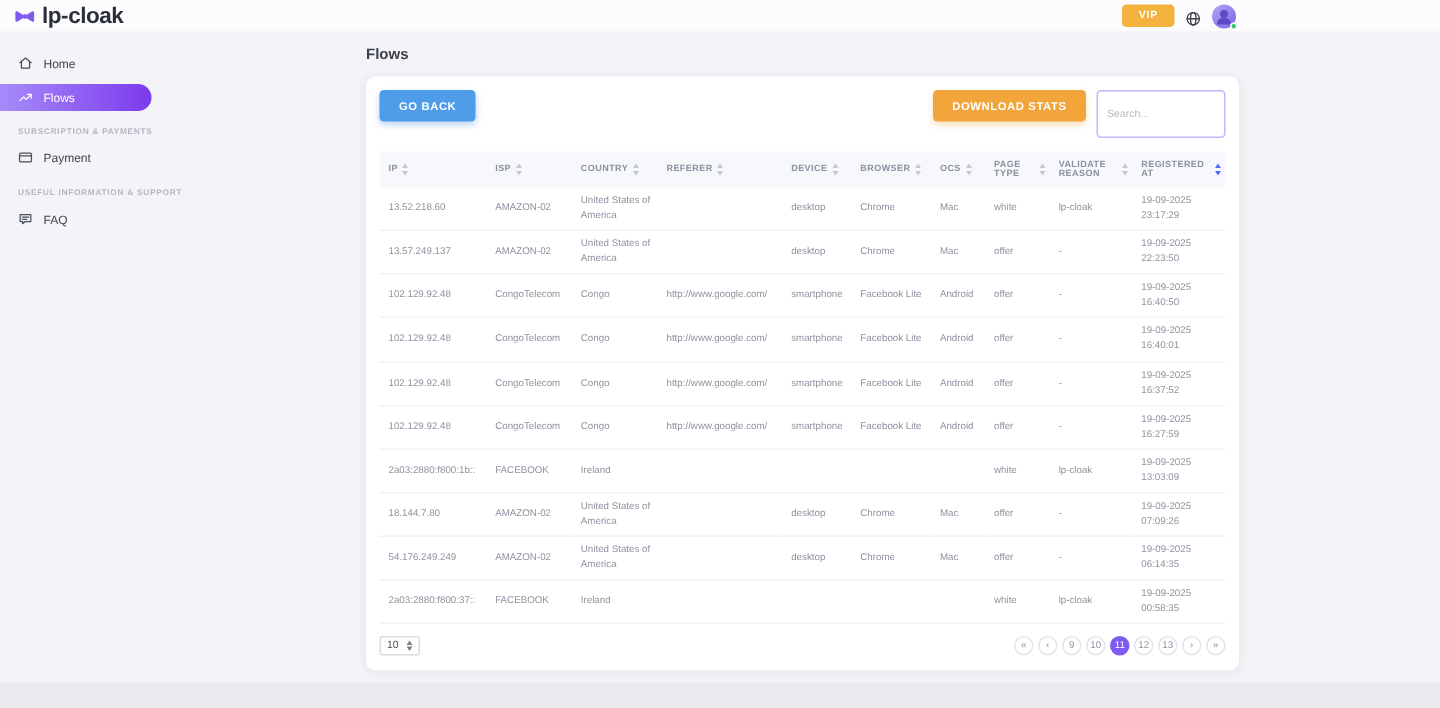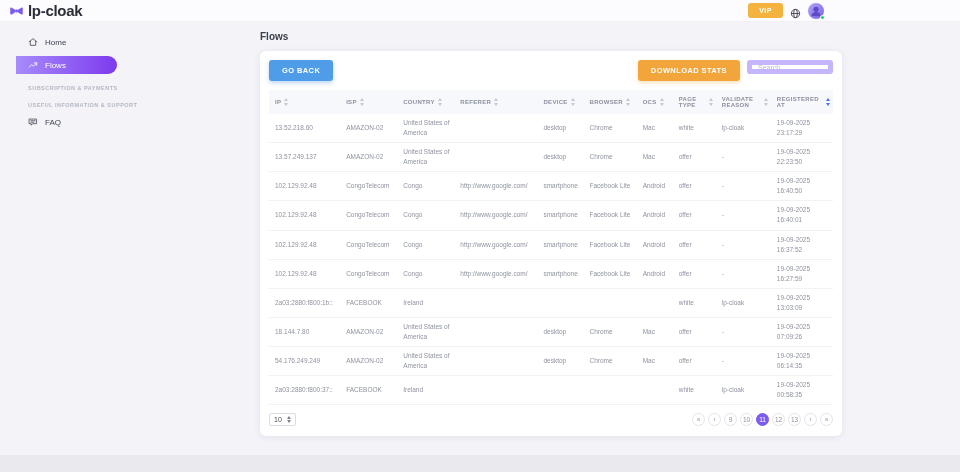--- a/index.html
+++ b/index.html
@@ -18,21 +18,21 @@
     font-size:7px; font-weight:700; letter-spacing:.5px; padding:4px 11px; cursor:pointer; }
   .globe { width:11px; height:11px; color:#3e414b; }
   .globe svg { width:11px; height:11px; stroke:currentColor; fill:none; stroke-width:2; }
   .avatar { width:16px; height:16px; border-radius:50%;
     background:linear-gradient(135deg,#b3a4f7,#7d63e8); position:relative; }
   .avatar svg { position:absolute; inset:1px; }
   .online-dot { position:absolute; right:-1px; bottom:-1px; width:5px; height:5px;
     border-radius:50%; background:var(--online-green,#31c76a); border:1px solid #fff; }
 
   
-  .layout { display:flex; height:433px;margin-left:16px; }
+  .layout { display:flex; height:433px; }
   .sidebar { width:230px; padding-top:8px; flex:none; }
   .nav-item { height:20px; display:flex; align-items:center; gap:7px;
     padding-left:12px; font-size:8px; color:#3f4450; margin:2px 0; cursor:pointer; }
   .nav-item .ico { width:10px; height:10px; color:#4b4f5a; flex:none; display:flex; }
   .nav-item .ico svg { width:10px; height:10px; stroke:currentColor; fill:none;
     stroke-width:2; stroke-linecap:round; stroke-linejoin:round; }
   .nav-item.active { width:101px; height:18px; border-radius:0 9px 9px 0; color:#fff;
     background:linear-gradient(90deg,var(--accent-grad-start,#a78bfa),var(--accent-grad-end,#7c3aed));
     margin:4px 0; }
   .nav-item.active .ico { color:#fff; }
@@ -45,21 +45,21 @@
   .main { flex:1; padding:9px 0 0 14px; }
   .page-title { font-size:10px; font-weight:700; color:#3b3f4a; margin-bottom:9px; }
   .card { width:582px; background:#fff; border-radius:6px;
     box-shadow:0 1px 7px rgba(40,44,63,.09); }
   .card-toolbar { display:flex; align-items:flex-start; padding:9px; gap:7px; }
   .btn { border:none; border-radius:3px; color:#fff; font-size:7.5px; font-weight:700;
     letter-spacing:.4px; padding:6px 13px; cursor:pointer; }
   .go-back { background:var(--blue,#4f9ce9); box-shadow:0 2px 4px rgba(79,156,233,.4); }
   .spacer { flex:1; }
   .download { background:var(--orange,#f1a53b); box-shadow:0 2px 4px rgba(241,165,59,.35); }
-  .search { width:86px; height:14px; border:5px solid #c4b5fd; border-radius:3px;
+  .search { width:86px; height:32px; border:1px solid #c4b5fd; border-radius:3px;
     font-size:7px; padding:0 6px; color:#555; outline:none; }
   .search::placeholder { color:#b7bac2; }
 
   
   table { width:564px; margin:0 9px; border-collapse:collapse; table-layout:fixed; }
   col.c-ip{width:71px} col.c-isp{width:57px} col.c-country{width:57px} col.c-referer{width:83px}
   col.c-device{width:46px} col.c-browser{width:53px} col.c-ocs{width:36px}
   col.c-pagetype{width:43px} col.c-validate{width:55px} col.c-registered{width:62px}
   thead th { background:#f7f8fb; font-size:6px; font-weight:700; color:#8b90a0;
     text-align:left; padding:6px 3px 6px 6px; letter-spacing:.3px; cursor:pointer; }
@@ -144,20 +144,29 @@
             <polyline points="15,7 21,7 21,13"></polyline>
           </svg>
       </span>
       <span>Flows</span>
     </div>
 
     <div class="nav-section">
       <span class="sec-label">SUBSCRIPTION &amp; PAYMENTS</span>
       <span class="sec-line"></span>
     </div>
+    <div class="nav-item">
+      <span class="ico">
+        <svg viewBox="0 0 24 24">
+            <rect x="2.5" y="5" width="19" height="14" rx="2"></rect>
+            <line x1="2.5" y1="9.5" x2="21.5" y2="9.5"></line>
+          </svg>
+      </span>
+      <span>Payment</span>
+    </div>
 
     <div class="nav-section">
       <span class="sec-label">USEFUL INFORMATION &amp; SUPPORT</span>
       <span class="sec-line"></span>
     </div>
     <div class="nav-item">
       <span class="ico">
         <svg viewBox="0 0 24 24">
             <path d="M3.5 5 H20.5 V16 H11.5 L7.5 19.5 V16 H3.5 Z"></path>
             <line x1="7" y1="9" x2="17" y2="9"></line>

